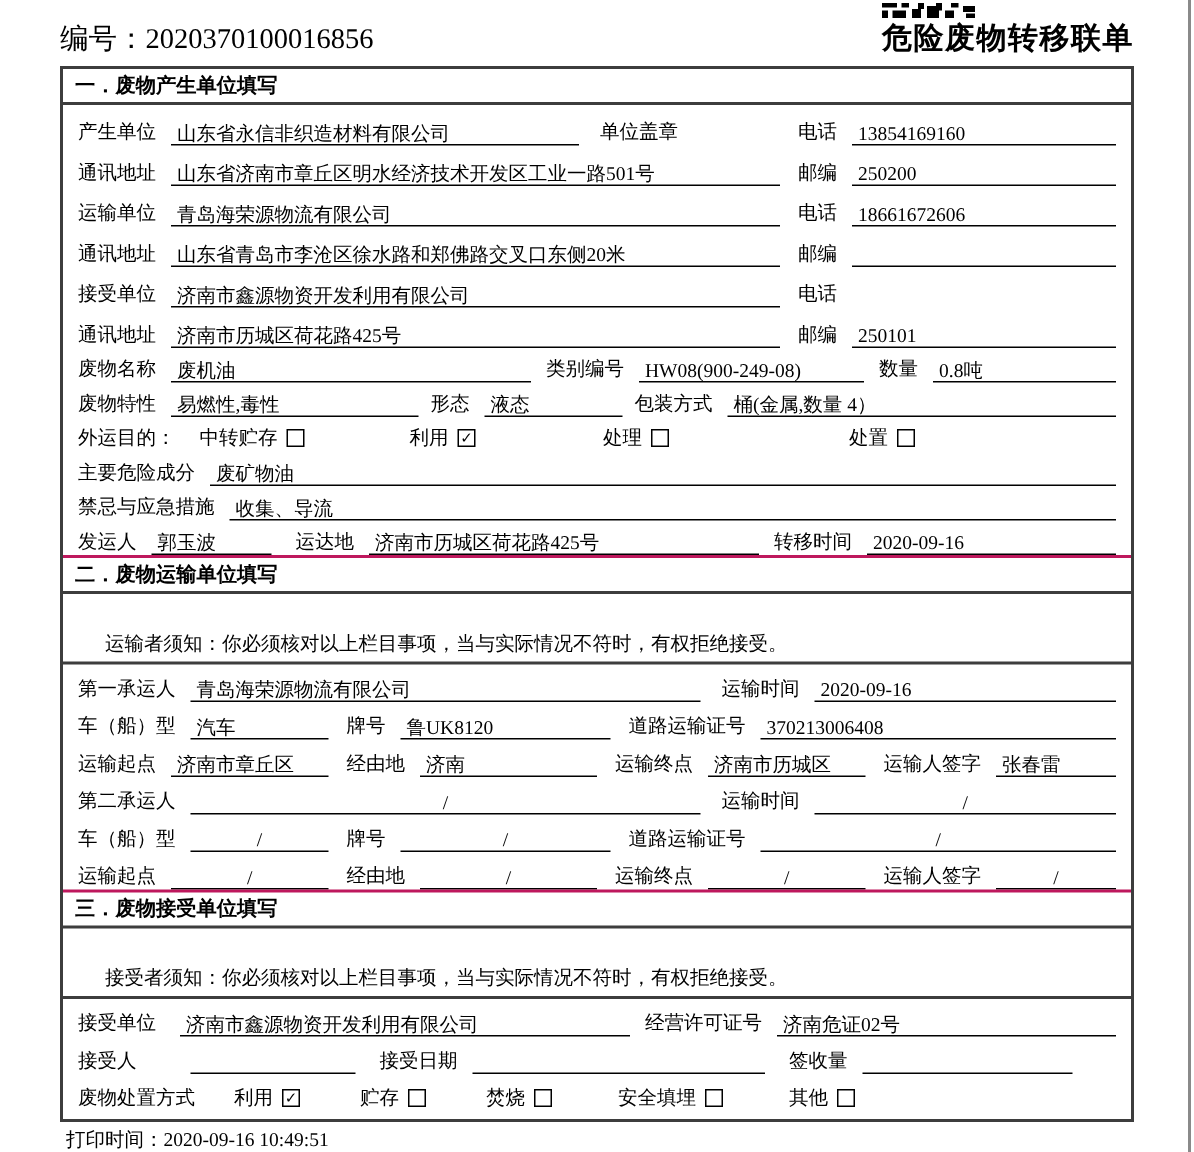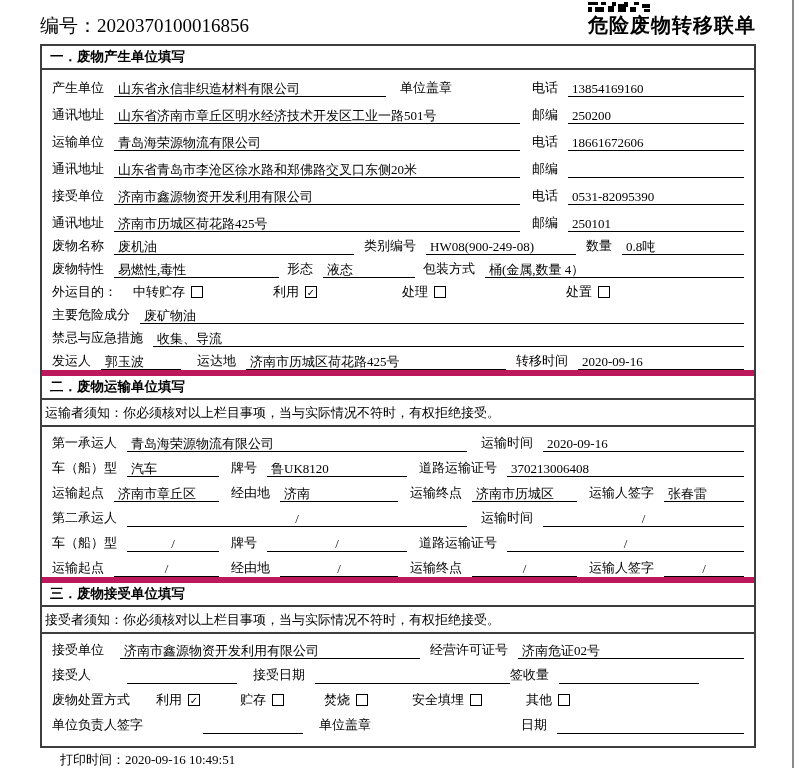--- a/index.html
+++ b/index.html
@@ -17,43 +17,43 @@
   .doc{
     position:absolute;left:40px;top:44px;width:716px;height:704px;
     border:2px solid #3d3d3d;box-sizing:border-box;
     display:flex;flex-direction:column;overflow:hidden;background:#fff;
   }
   .sec-h{
     flex:0 0 auto;height:22px;line-height:22px;
     font-weight:bold;font-size:13.5px;padding:0 8px;
     border-bottom:2px solid #3d3d3d;white-space:nowrap;
   }
-  .sec-h.mid{border-top:6px solid #be185d;}
+  .sec-h.mid{border-top:2px solid #be185d;}
   .notice{
     flex:0 0 auto;height:25px;display:flex;align-items:center;
-    padding:0 3px;border-bottom:2px solid #3d3d3d;white-space:nowrap;
+    padding:0 28px;border-bottom:2px solid #3d3d3d;white-space:nowrap;margin-top:20px;
   }
   .row{flex:0 0 auto;display:flex;align-items:flex-end;padding:0 10px;}
   .r27{height:27px}.r25{height:25px}.r23{height:23px}
   .lgroup{display:flex;align-items:center;flex:1;min-width:0;}
   .rgroup{display:flex;align-items:center;flex:0 0 212px;margin-left:12px;}
   .lbl{white-space:nowrap;margin-right:10px;}
   .val{
     border-bottom:1px solid #000;height:17px;line-height:17px;
     padding:0 4px;white-space:nowrap;overflow:hidden;box-sizing:border-box;
   }
   .f1{flex:1;min-width:0;}
   .ctr{text-align:center;}
   .opt{display:inline-flex;align-items:center;white-space:nowrap;margin-top:48px;}
   .cb{
     display:inline-block;width:12px;height:12px;border:1px solid #000;
     margin-left:6px;text-align:center;line-height:11px;font-size:10px;
     box-sizing:border-box;overflow:hidden;
   }
-  .footer{position:absolute;left:60px;top:751px;white-space:nowrap;}
+  .footer{position:absolute;left:44px;top:751px;white-space:nowrap;}
 </style>
 </head>
 <body>
 
 <div class="serial">
   <span>编号：</span><span>2020370100016856</span>
 </div>
 <div class="title">危险废物转移联单</div>
 <div class="qr">
   <svg width="64" height="10" viewBox="0 0 64 10" xmlns="http://www.w3.org/2000/svg">
@@ -124,21 +124,20 @@
     </div>
   </div>
 
   <div class="row r27">
     <div class="lgroup">
       <span class="lbl">接受单位</span>
       <span class="val f1">济南市鑫源物资开发利用有限公司</span>
     </div>
     <div class="rgroup">
       <span class="lbl">电话</span>
-      <span class="val f1">0531-82095390</span>
     </div>
   </div>
 
   <div class="row r27">
     <div class="lgroup">
       <span class="lbl">通讯地址</span>
       <span class="val f1">济南市历城区荷花路425号</span>
     </div>
     <div class="rgroup">
       <span class="lbl">邮编</span>
@@ -269,21 +268,21 @@
     <span class="val" style="width:300px">济南市鑫源物资开发利用有限公司</span>
     <span class="lbl" style="margin-left:10px">经营许可证号</span>
     <span class="val f1">济南危证02号</span>
   </div>
 
   <div class="row r25">
     <span class="lbl" style="margin-right:36px">接受人</span>
     <span class="val" style="width:110px"></span>
     <span class="lbl" style="margin-left:16px">接受日期</span>
     <span class="val" style="width:195px"></span>
-    <span class="lbl" style="margin-left:0">签收量</span>
+    <span class="lbl" style="margin-left:16px">签收量</span>
     <span class="val" style="width:140px"></span>
   </div>
 
   <div class="row r25">
     <span class="lbl">废物处置方式</span>
     <span class="opt" style="margin-left:16px">
       <span>利用</span>
       <span class="cb">✓</span>
     </span>
     <span class="opt" style="margin-left:40px">

